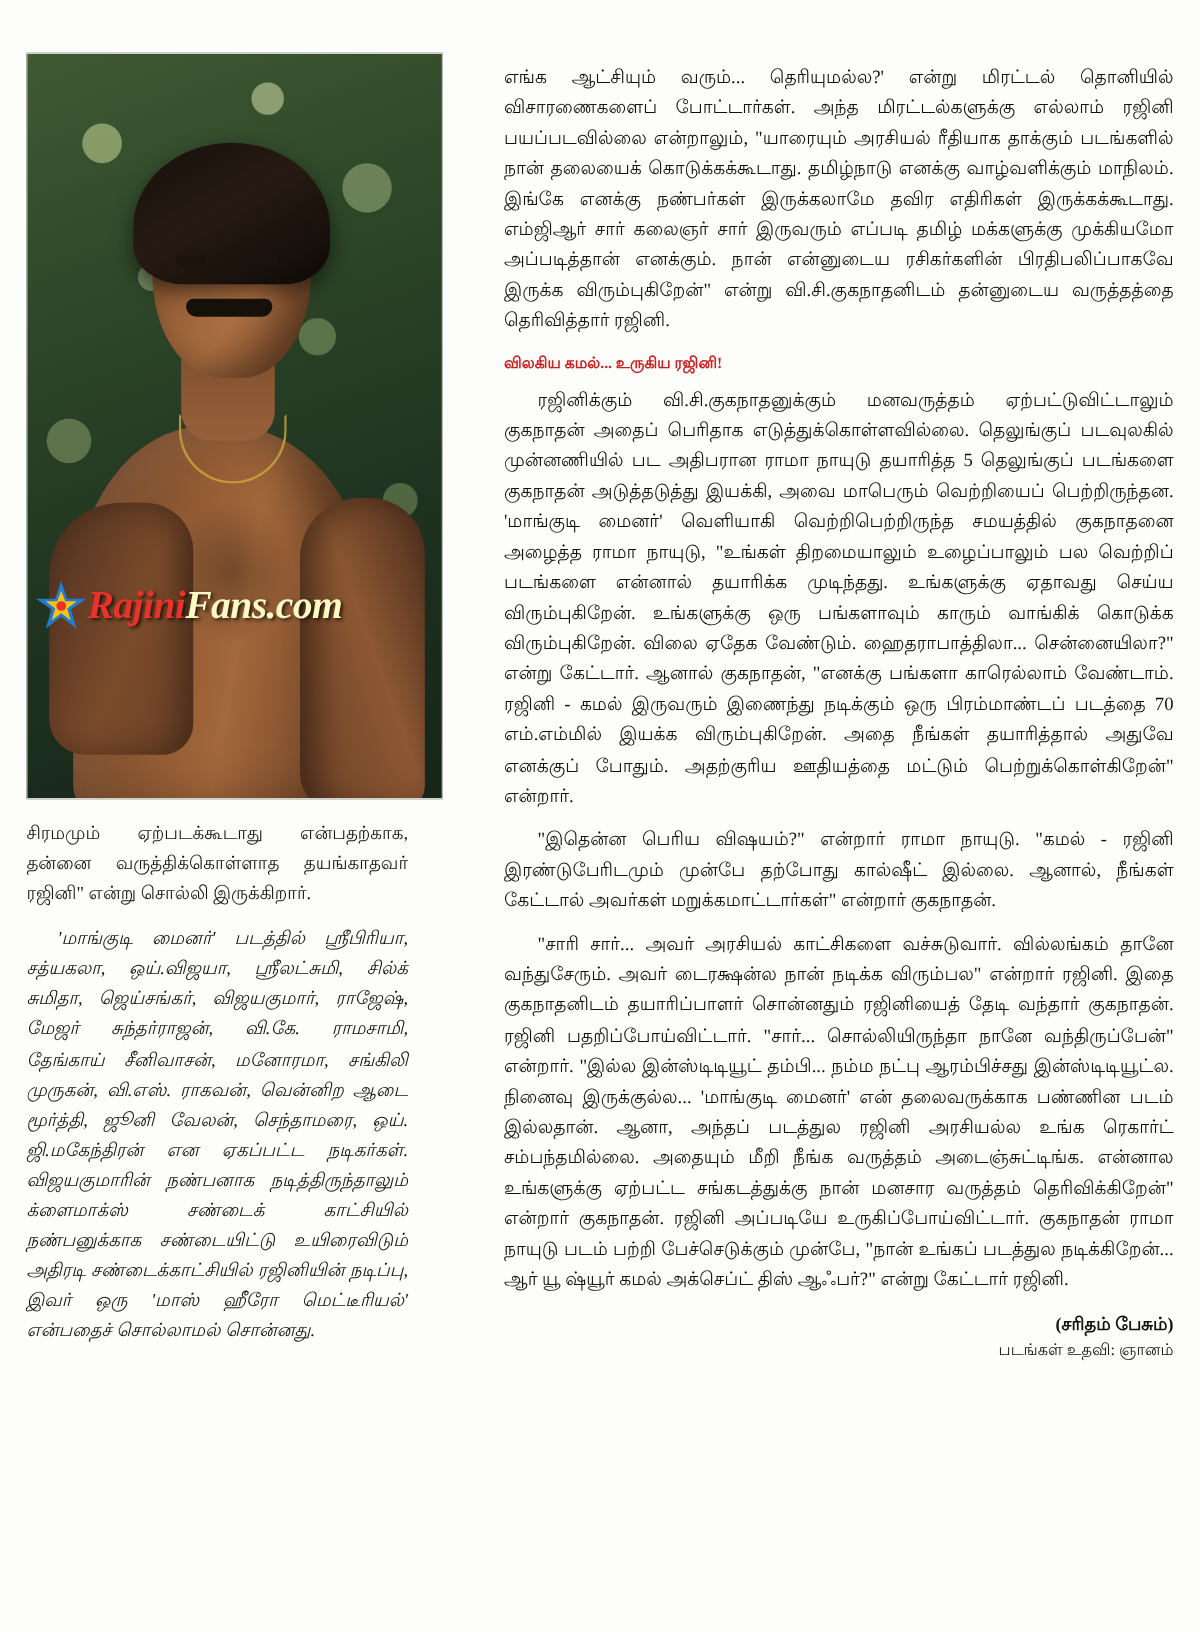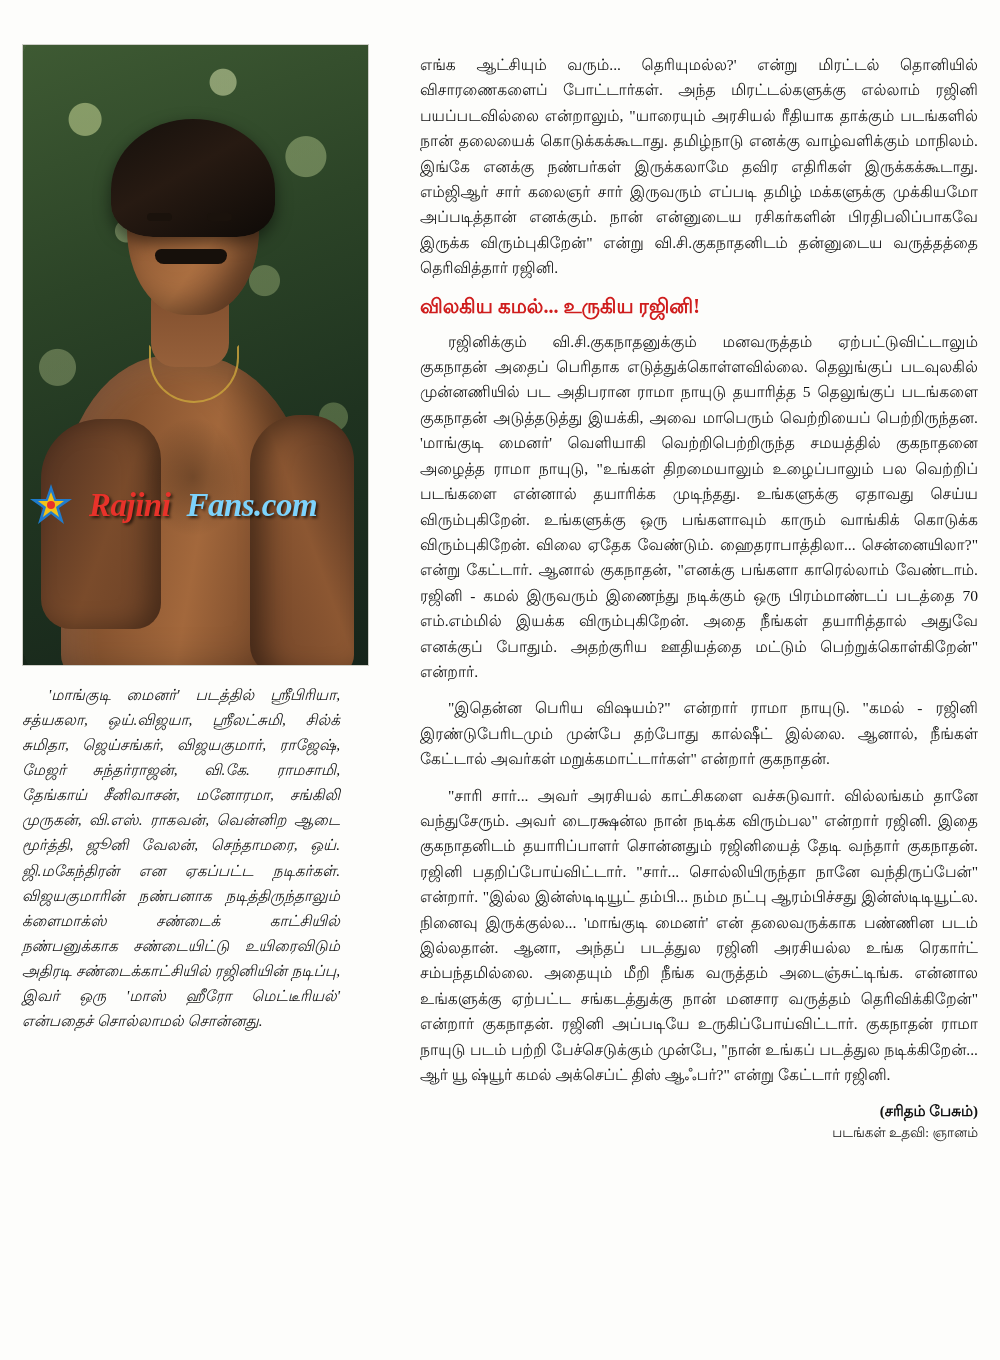--- a/index.html
+++ b/index.html
@@ -160,38 +160,38 @@
     background: radial-gradient(ellipse at center, rgba(0,0,0,.28), rgba(0,0,0,0) 70%);
   }
 
   
   .watermark {
     position: absolute;
     left: 6px;
     top: 438px;
     display: flex;
     align-items: center;
-    gap: 16px;
+    gap: 0;
     font-family: "Liberation Serif", serif;
     font-style: italic;
     font-weight: bold;
     font-size: 33px;
     color: #ffffff;
     text-shadow: 2px 2px 3px rgba(0,0,0,.65);
     letter-spacing: -0.5px;
   }
   .wm-star {
     width: 44px;
     height: 44px;
     position: relative;
     flex: 0 0 auto;
   }
   .wm-star svg { display: block; }
   .wm-red { color: #e8322a; }
-  .wm-white { color: #7dd3fc; }
+  .wm-white { color: #fef9c3; }
 
   
   .left-text {
     margin-top: 16px;
     width: 318px;
     font-family: "Liberation Serif", serif;
     font-size: 15.3px;
     line-height: 1.64;
     color: #141414;
     text-align: justify;
@@ -211,21 +211,21 @@
     font-family: Liberation Serif, serif;
     font-size: 15.6px;
     line-height: 1.63;
     color: #111111;
     text-align: justify;
   }
   .right-col p.indent { text-indent: 28px; }
   .subhead {
     font-family: "Liberation Serif", serif;
     font-weight: bold;
-    font-size: 20px;
+    font-size: 13px;
     color: #cf1d1d;
     margin: 14px 0 9px 0;
   }
   .credit {
     margin-top: 16px;
     text-align: right;
     font-family: "Liberation Serif", serif;
     font-weight: bold;
     font-size: 15px;
     color: #111;
@@ -269,20 +269,21 @@
               <circle cx="0" cy="0" r="4" fill="#e8322a"></circle>
             </g>
           </svg>
         </span>
         <span class="wm-red">Rajini</span>
           <span class="wm-white">Fans.com</span>
       </div>
     </div>
 
     <div class="left-text">
+      <p>சிரமமும் ஏற்படக்கூடாது என்பதற்காக, தன்னை வருத்திக்கொள்ளாத தயங்காதவர் ரஜினி" என்று சொல்லி இருக்கிறார்.</p>
       <p class="indent">'மாங்குடி மைனர்' படத்தில் ஸ்ரீபிரியா, சத்யகலா, ஒய்.விஜயா, ஸ்ரீலட்சுமி, சில்க் சுமிதா, ஜெய்சங்கர், விஜயகுமார், ராஜேஷ், மேஜர் சுந்தர்ராஜன், வி.கே. ராமசாமி, தேங்காய் சீனிவாசன், மனோரமா, சங்கிலி முருகன், வி.எஸ். ராகவன், வென்னிற ஆடை மூர்த்தி, ஜூனி வேலன், செந்தாமரை, ஒய். ஜி.மகேந்திரன் என ஏகப்பட்ட நடிகர்கள். விஜயகுமாரின் நண்பனாக நடித்திருந்தாலும் க்ளைமாக்ஸ் சண்டைக் காட்சியில் நண்பனுக்காக சண்டையிட்டு உயிரைவிடும் அதிரடி சண்டைக்காட்சியில் ரஜினியின் நடிப்பு, இவர் ஒரு 'மாஸ் ஹீரோ மெட்டீரியல்' என்பதைச் சொல்லாமல் சொன்னது.</p>
     </div>
   </div>
 
   <div class="right-col">
     <p>எங்க ஆட்சியும் வரும்... தெரியுமல்ல?' என்று மிரட்டல் தொனியில் விசாரணைகளைப் போட்டார்கள். அந்த மிரட்டல்களுக்கு எல்லாம் ரஜினி பயப்படவில்லை என்றாலும், "யாரையும் அரசியல் ரீதியாக தாக்கும் படங்களில் நான் தலையைக் கொடுக்கக்கூடாது. தமிழ்நாடு எனக்கு வாழ்வளிக்கும் மாநிலம். இங்கே எனக்கு நண்பர்கள் இருக்கலாமே தவிர எதிரிகள் இருக்கக்கூடாது. எம்ஜிஆர் சார் கலைஞர் சார் இருவரும் எப்படி தமிழ் மக்களுக்கு முக்கியமோ அப்படித்தான் எனக்கும். நான் என்னுடைய ரசிகர்களின் பிரதிபலிப்பாகவே இருக்க விரும்புகிறேன்" என்று வி.சி.குகநாதனிடம் தன்னுடைய வருத்தத்தை தெரிவித்தார் ரஜினி.</p>
 
     <div class="subhead">விலகிய கமல்... உருகிய ரஜினி!</div>
 
     <p class="indent">ரஜினிக்கும் வி.சி.குகநாதனுக்கும் மனவருத்தம் ஏற்பட்டுவிட்டாலும் குகநாதன் அதைப் பெரிதாக எடுத்துக்கொள்ளவில்லை. தெலுங்குப் படவுலகில் முன்னணியில் பட அதிபரான ராமா நாயுடு தயாரித்த 5 தெலுங்குப் படங்களை குகநாதன் அடுத்தடுத்து இயக்கி, அவை மாபெரும் வெற்றியைப் பெற்றிருந்தன. 'மாங்குடி மைனர்' வெளியாகி வெற்றிபெற்றிருந்த சமயத்தில் குகநாதனை அழைத்த ராமா நாயுடு, "உங்கள் திறமையாலும் உழைப்பாலும் பல வெற்றிப் படங்களை என்னால் தயாரிக்க முடிந்தது. உங்களுக்கு ஏதாவது செய்ய விரும்புகிறேன். உங்களுக்கு ஒரு பங்களாவும் காரும் வாங்கிக் கொடுக்க விரும்புகிறேன். விலை ஏதேக வேண்டும். ஹைதராபாத்திலா... சென்னையிலா?" என்று கேட்டார். ஆனால் குகநாதன், "எனக்கு பங்களா காரெல்லாம் வேண்டாம். ரஜினி - கமல் இருவரும் இணைந்து நடிக்கும் ஒரு பிரம்மாண்டப் படத்தை 70 எம்.எம்மில் இயக்க விரும்புகிறேன். அதை நீங்கள் தயாரித்தால் அதுவே எனக்குப் போதும். அதற்குரிய ஊதியத்தை மட்டும் பெற்றுக்கொள்கிறேன்" என்றார்.</p>

